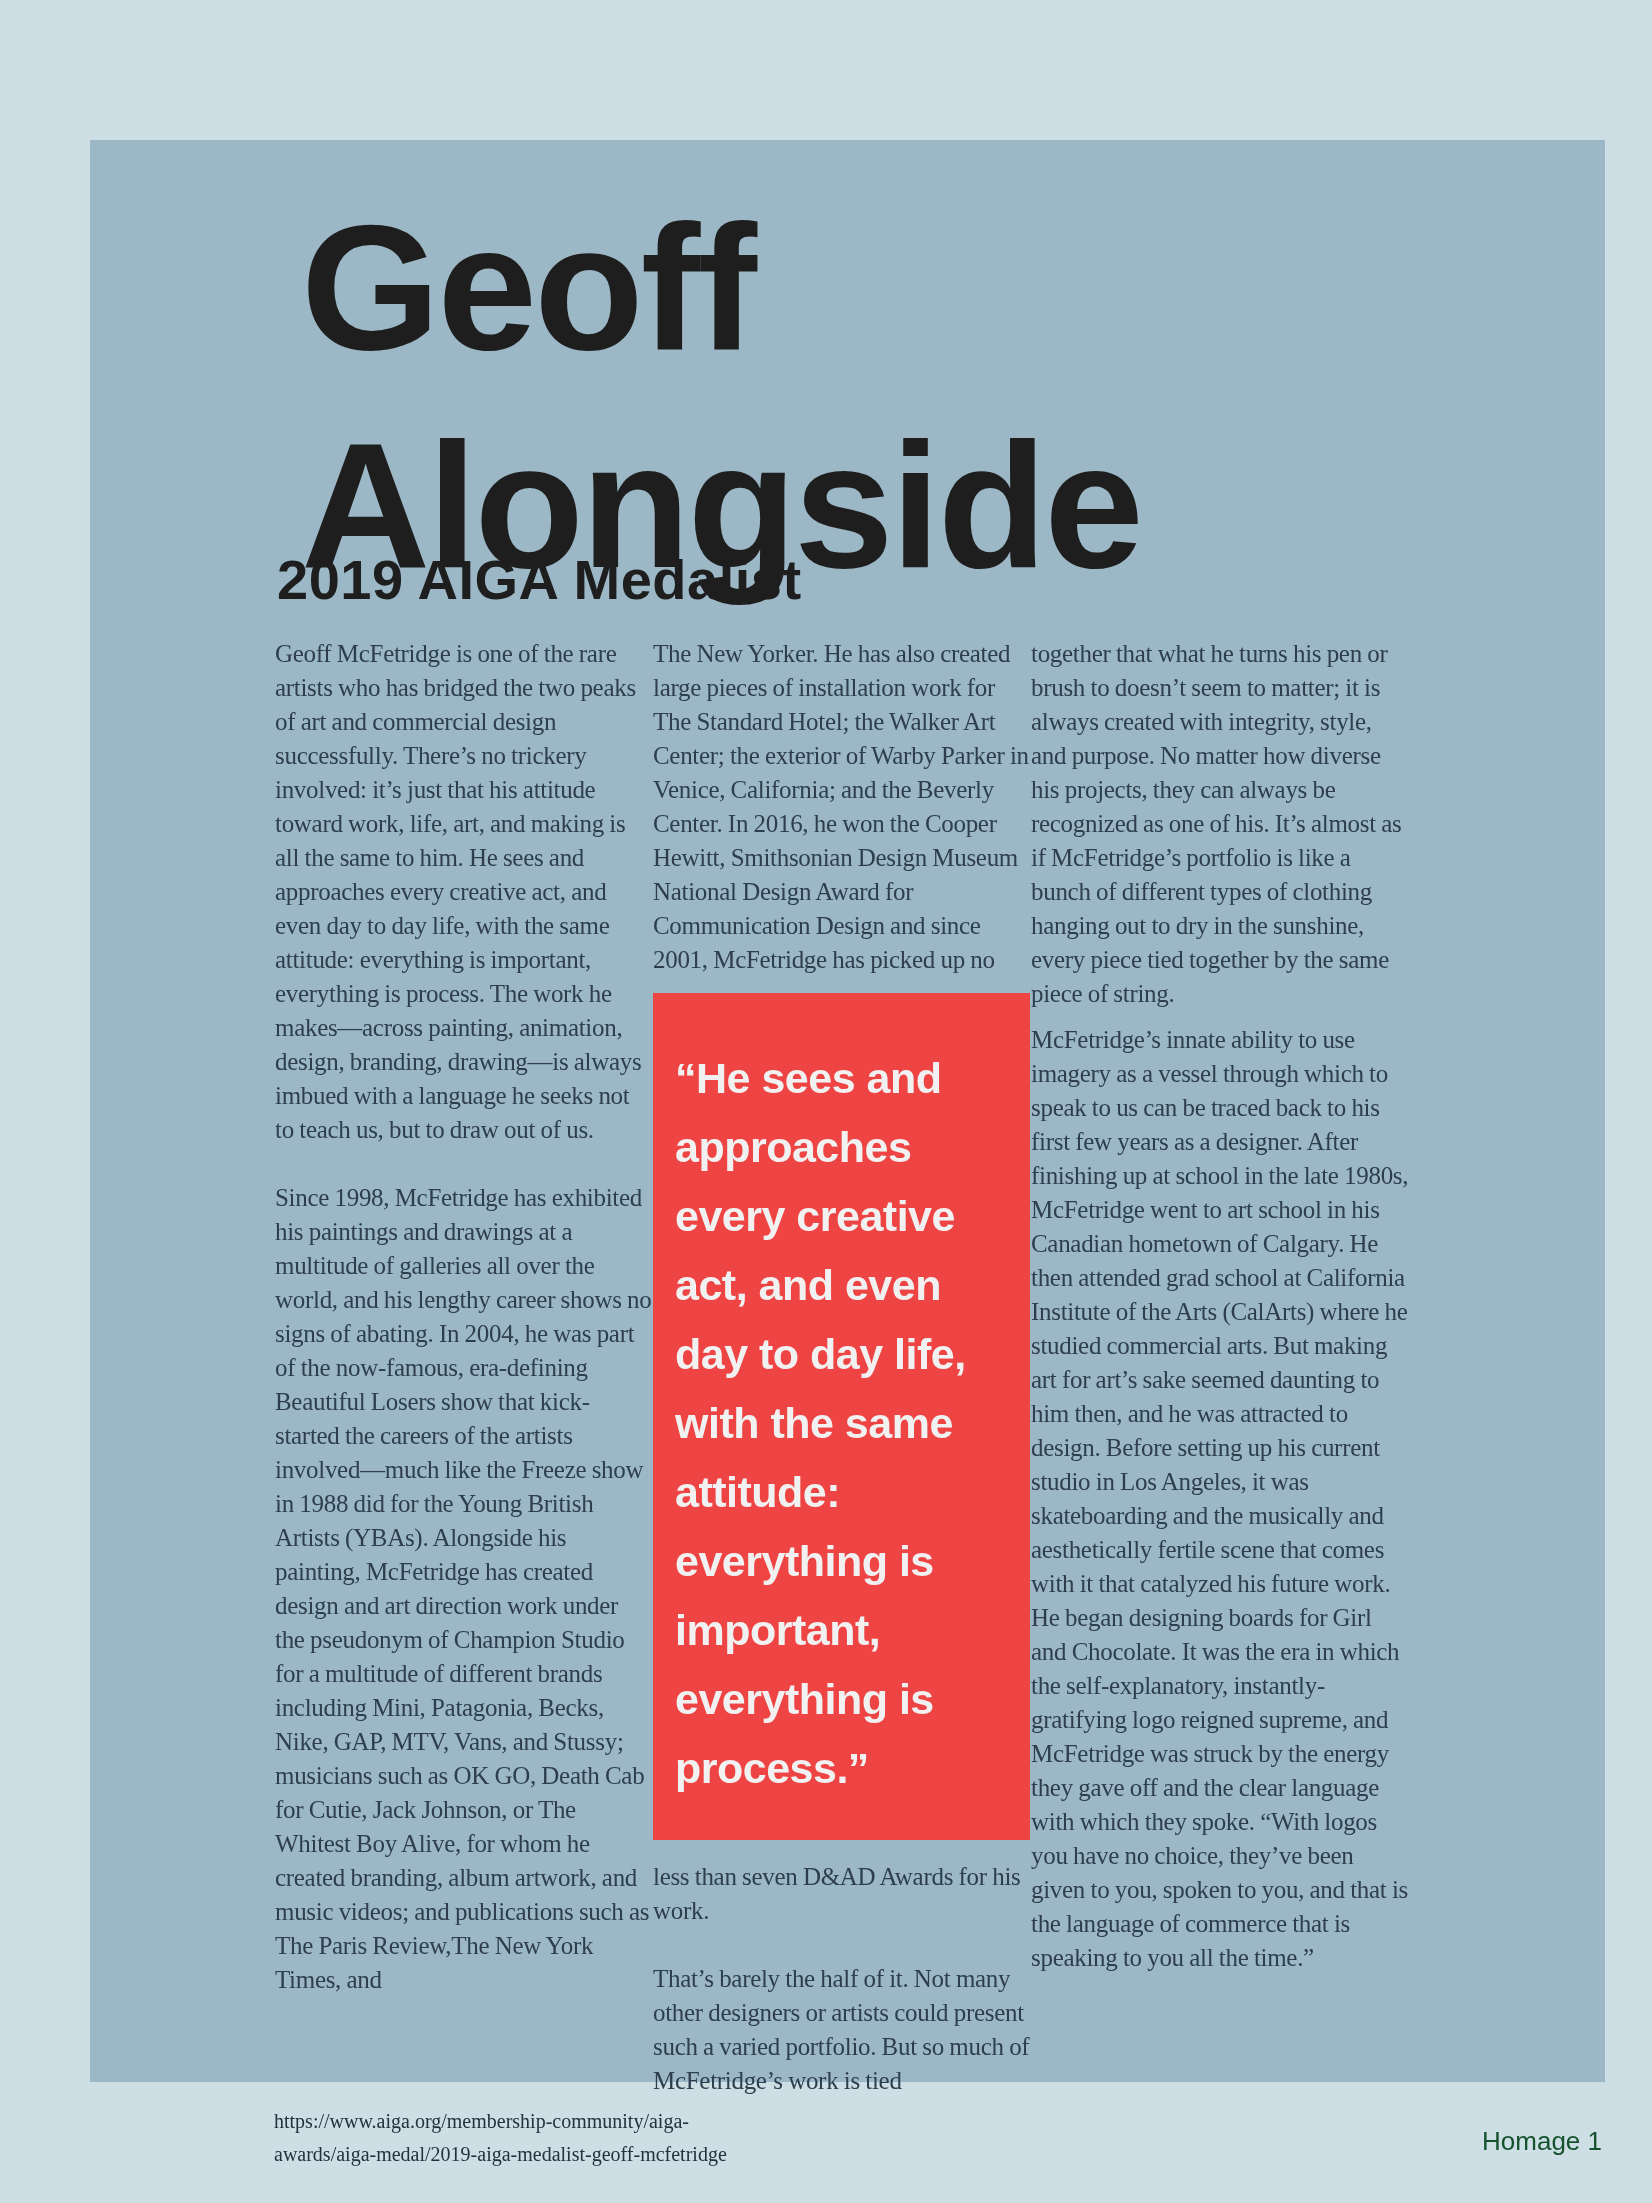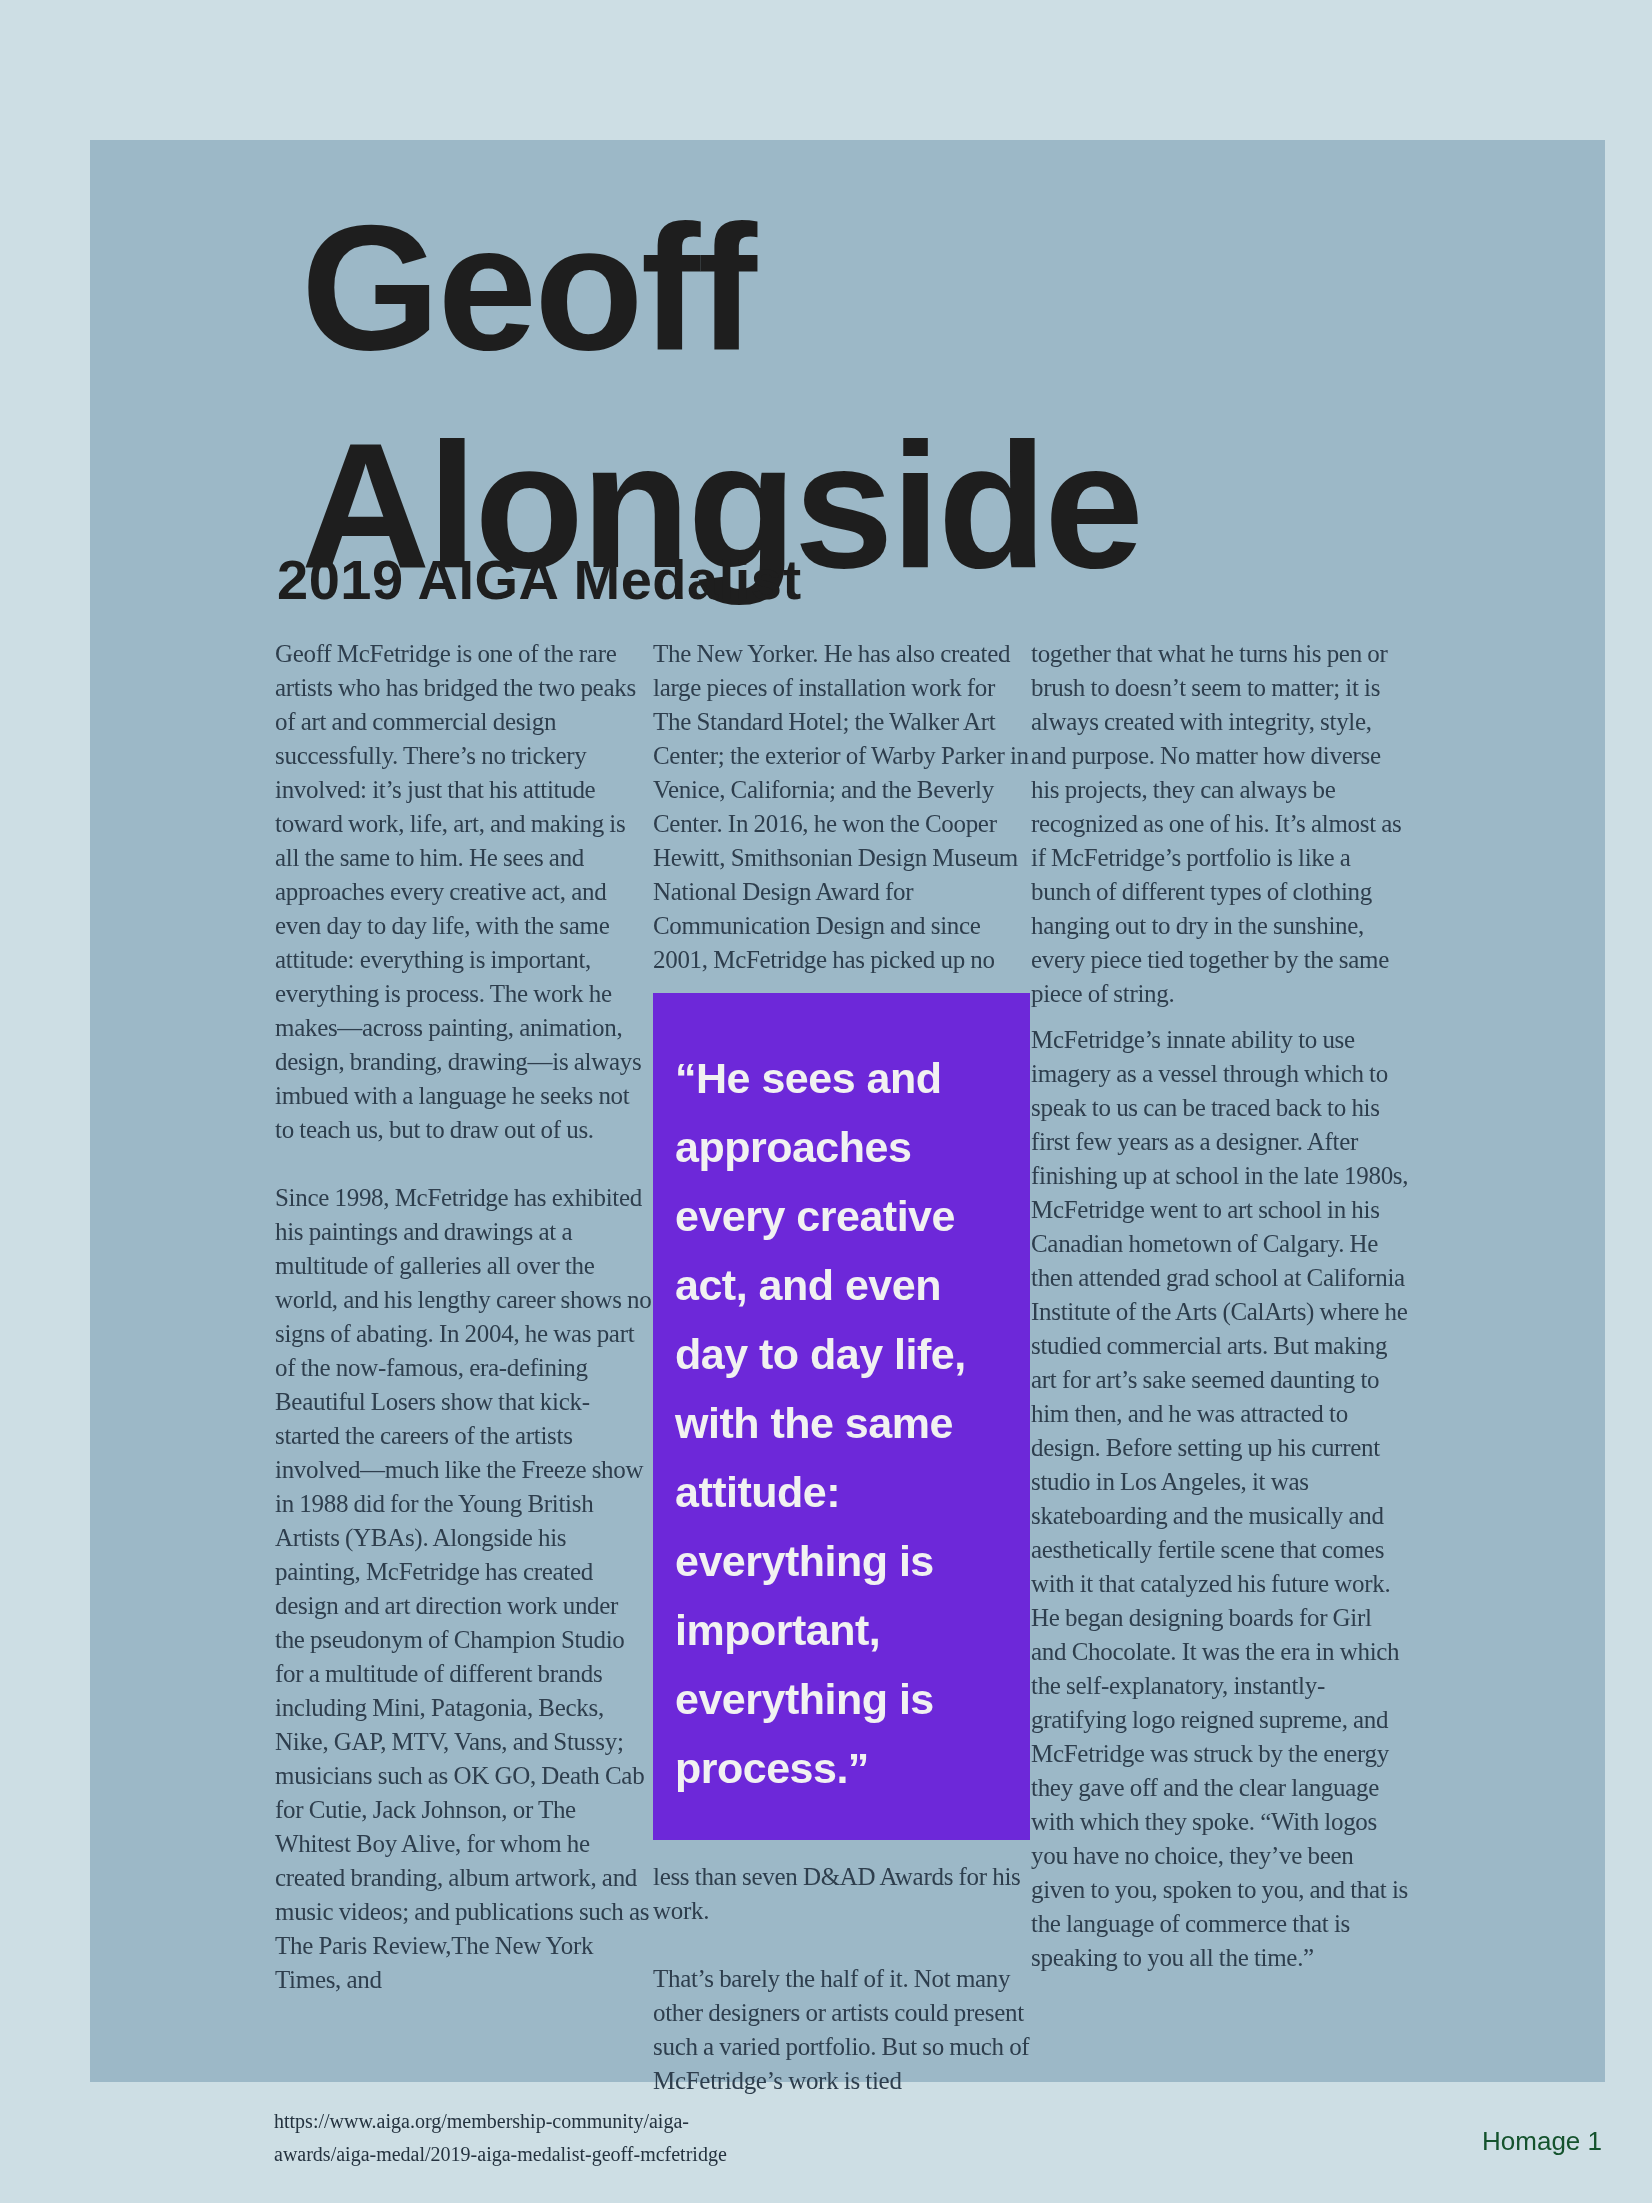--- a/index.html
+++ b/index.html
@@ -74,21 +74,21 @@
     text-align: left;
   }
   .para + .para { margin-top: 34px; }
   .para.no-gap { margin-top: 12px; }
   .pull-quote {
     box-sizing: border-box;
     margin-top: 15.6px;
     margin-bottom: 20px;
     width: 377px;
     min-height: 781px;
-    background: #6d28d9;
+    background: #ef4444;
     padding: 51px 22px 37px 22px;
   }
   .quote-text {
     margin: 0;
     font-family: "Liberation Sans", sans-serif;
     font-weight: bold;
     font-size: 43px;
     line-height: 69px;
     letter-spacing: -0.5px;
     color: #f1f1f1;

